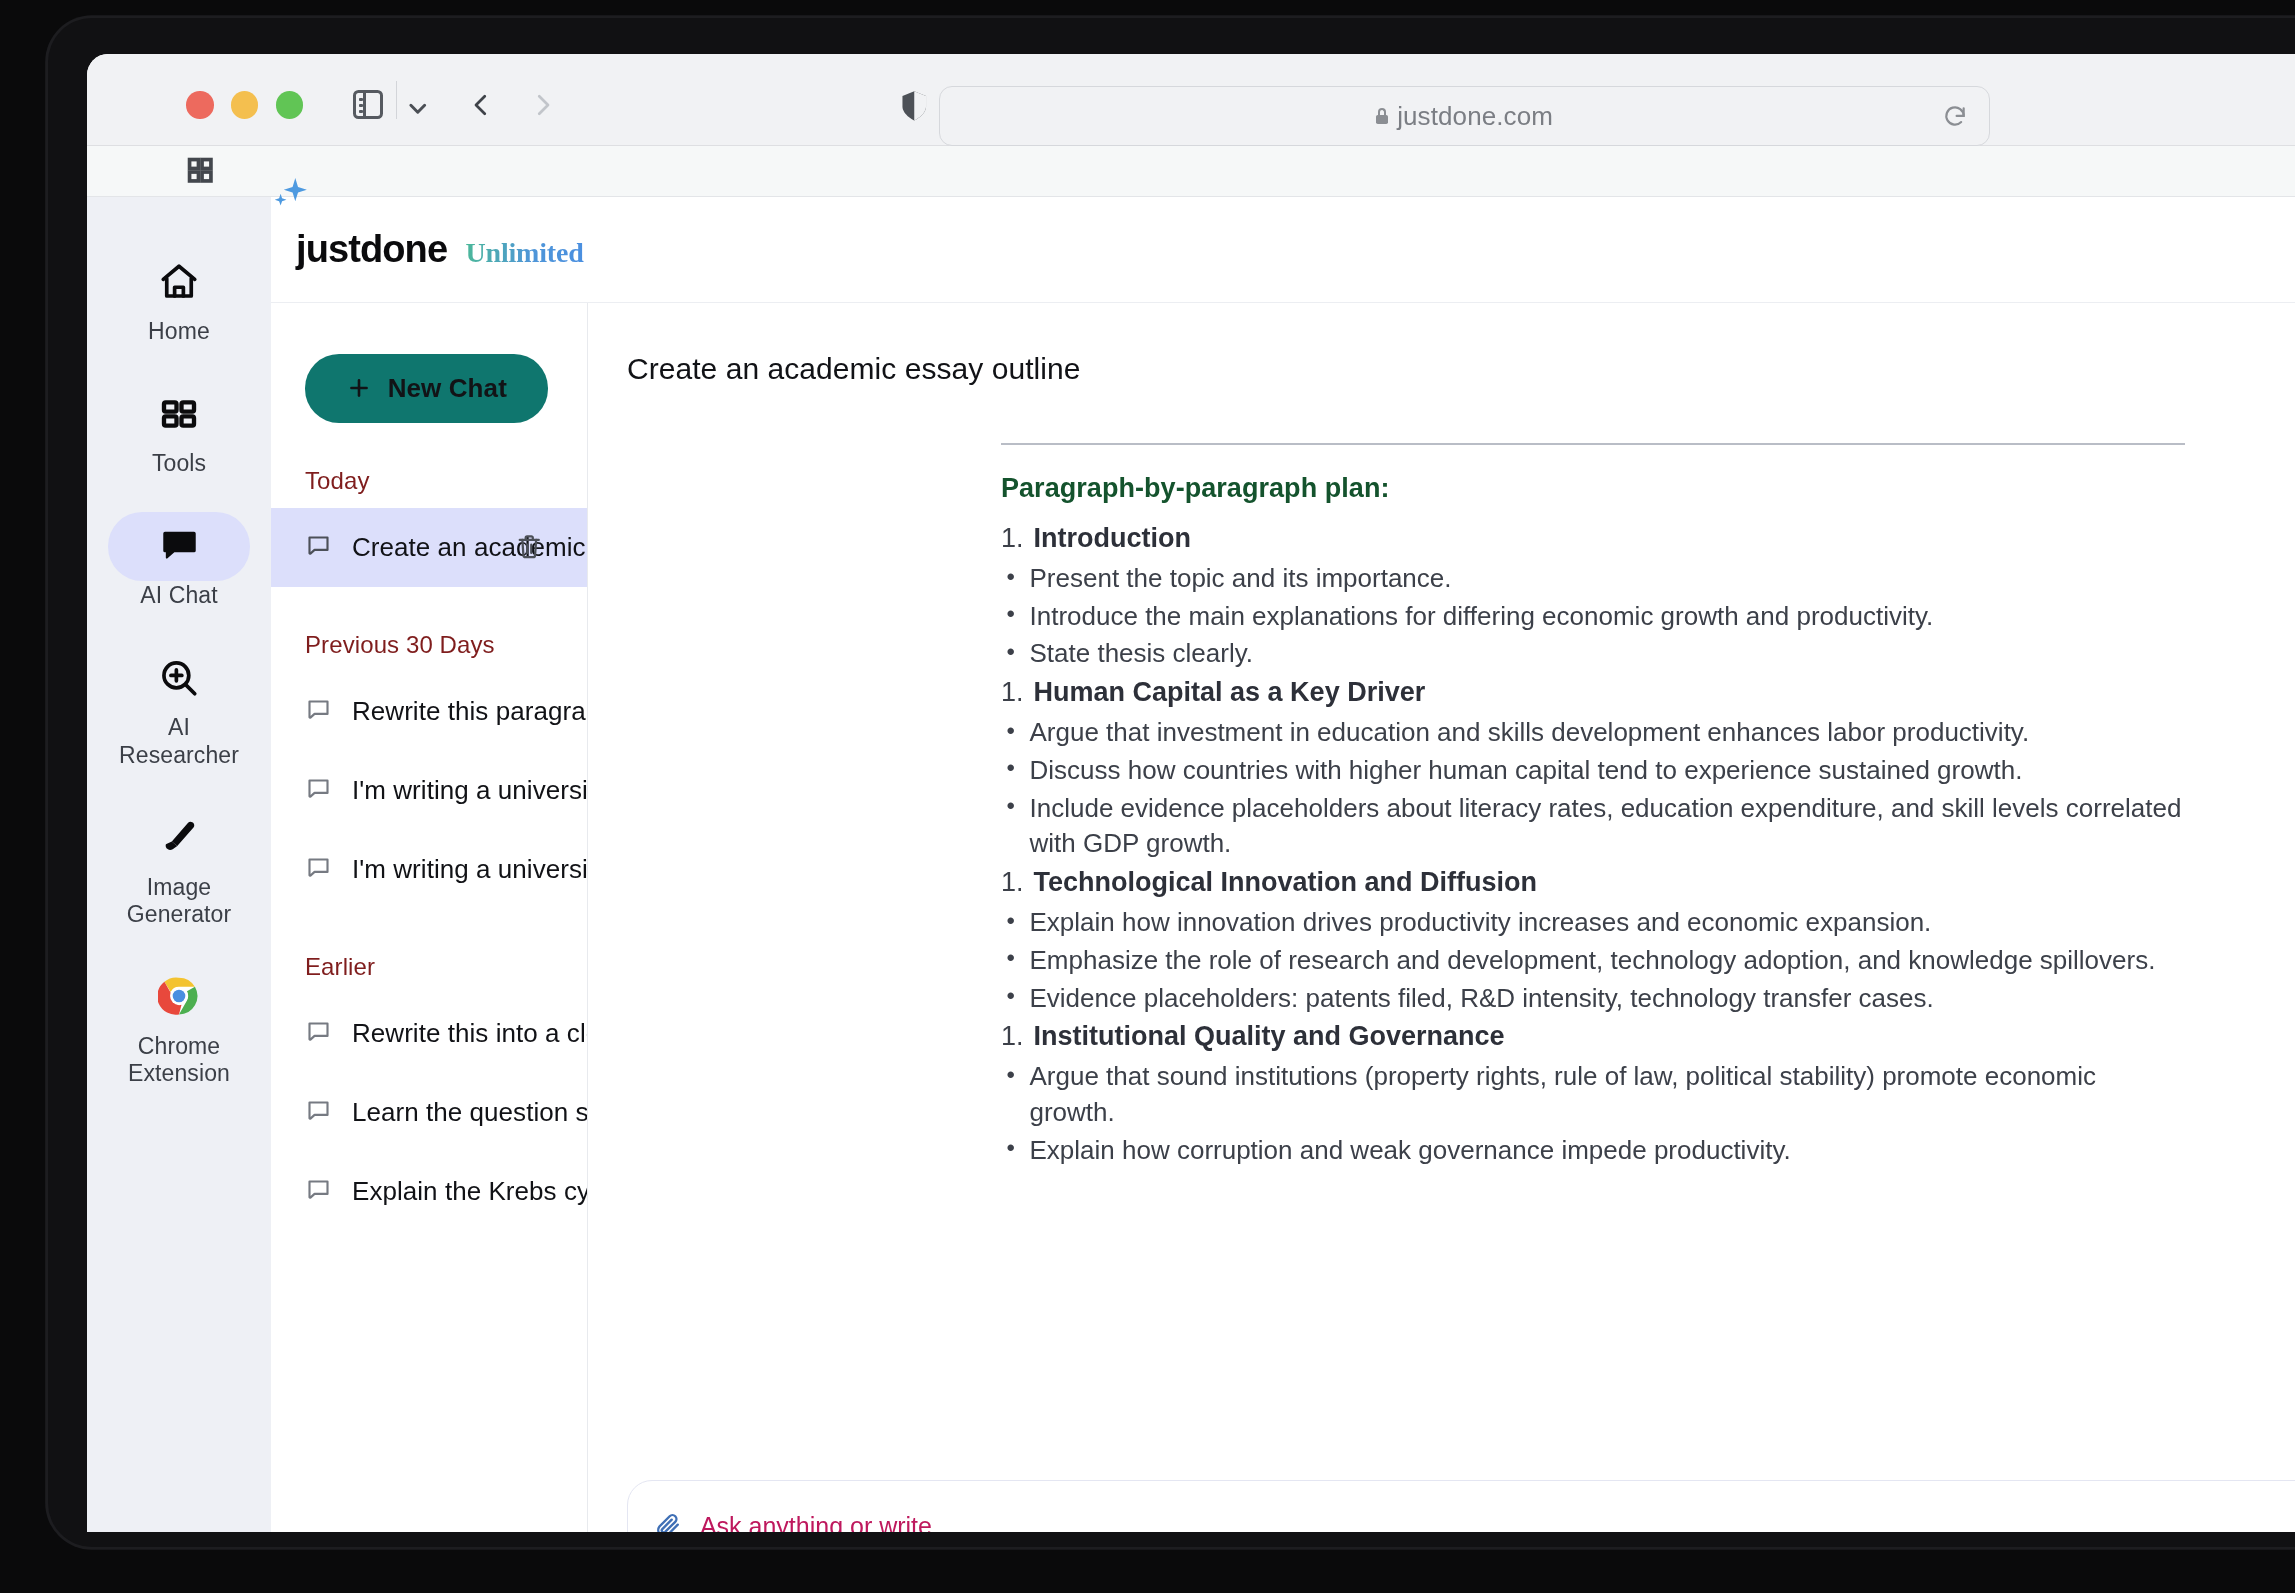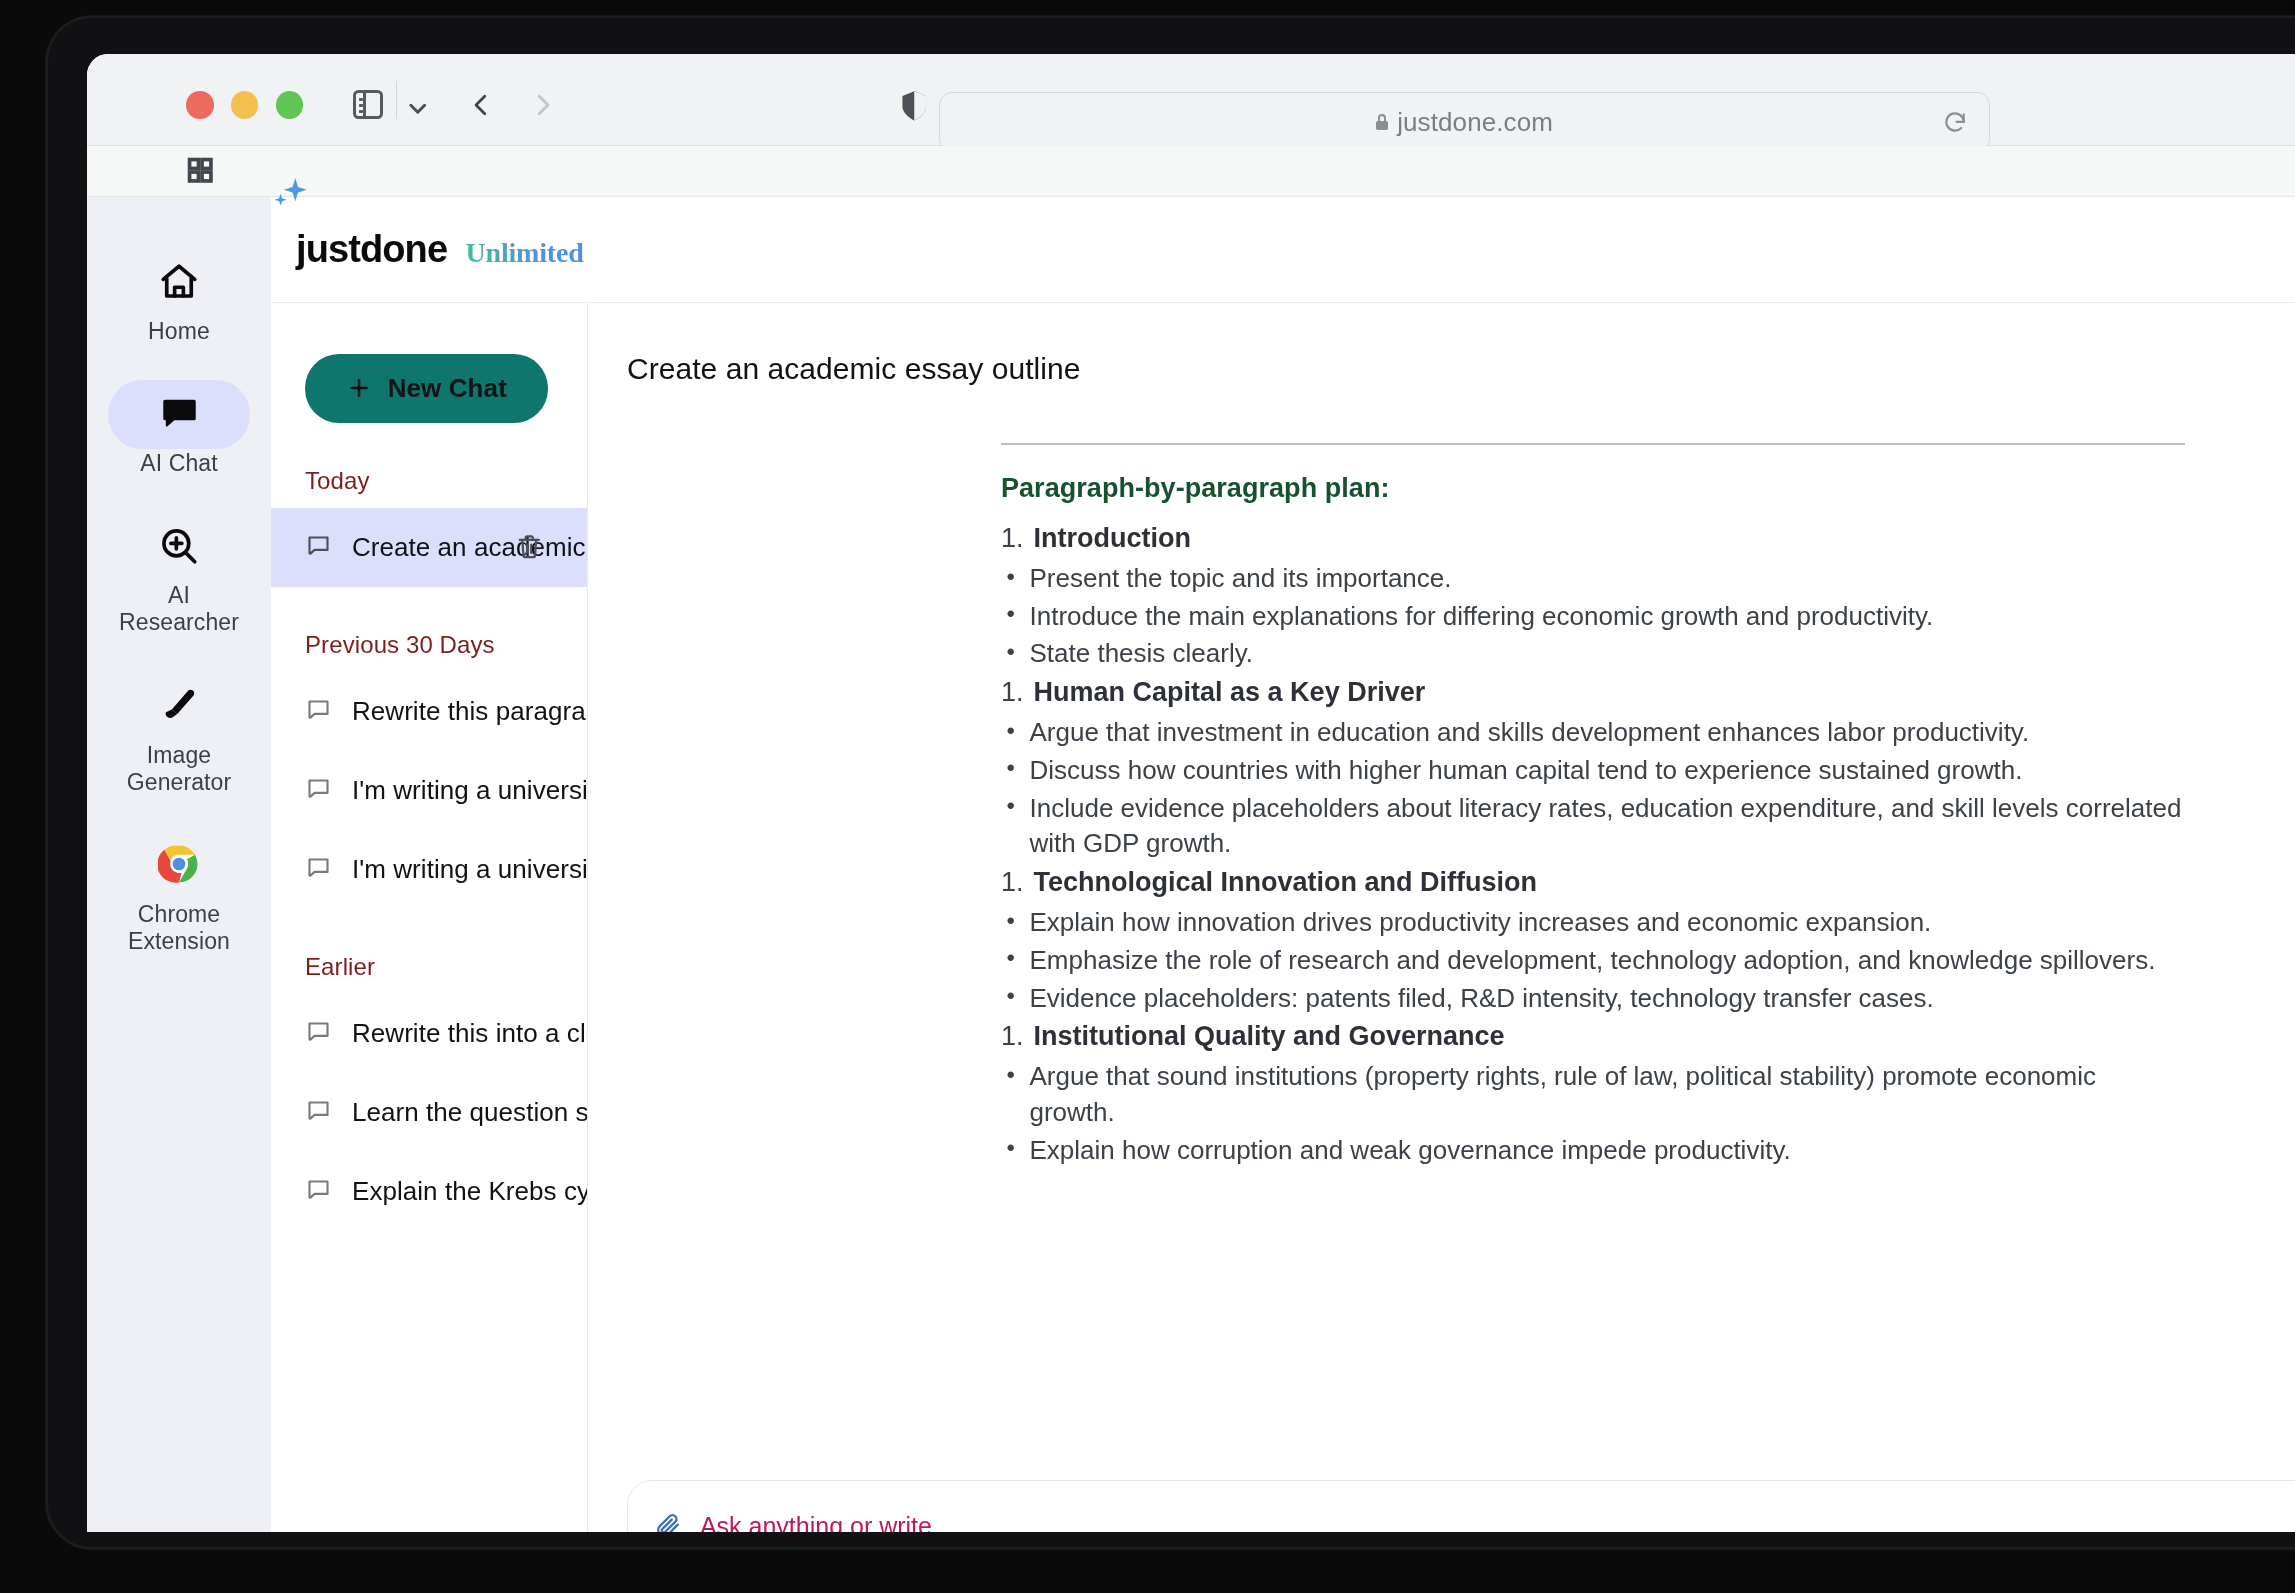--- a/index.html
+++ b/index.html
@@ -59,21 +59,21 @@
   .st-dots i { display:block; width: 4.1px; height: 3.2px; background: #565a60; margin-bottom: 2.8px; border-radius:0.9px;}
 
   .tb-divider { position: absolute; left: 309px; top: 27px; width: 1.4px; height: 38px; background: #d3d5d9; }
   .chev-down { position: absolute; left: 317px; top: 41px; }
   .nav-back { position: absolute; left: 379px; top: 36px; }
   .nav-fwd { position: absolute; left: 441px; top: 36px; }
 
   .shield-icon { position: absolute; left: 813px; top: 36px; }
 
   .urlbar {
-    position: absolute; left: 852px; top: 38px;
+    position: absolute; left: 852px; top: 32px;
     width: 1051px; height: 60px;
     border: 1.4px solid #d6d8dc;
     border-radius: 13px;
     background: #f1f2f4;
     display: flex; align-items: center; justify-content: center;
   }
   .url-inner { display: flex; align-items: center; gap: 9.2px; }
   .lock { width: 12px; height: 15.6px; position: relative; }
   .lock-body { position:absolute; bottom:0; width:12px; height:9.2px; background:#8b8e93; border-radius:1.8px; }
   .lock-shackle { position:absolute; top:0; left:2.3px; width:7.3px; height:7.3px; border:2.3px solid #8b8e93; border-bottom:none; border-radius:4.1px 4.1px 0 0; }
@@ -283,20 +283,33 @@
               <svg width="42" height="42" viewBox="0 0 24 24" fill="none" stroke="#0b0b0d" stroke-width="2.1" stroke-linecap="round" stroke-linejoin="round">
                   <path d="M3 10.5 12 3l9 7.5"></path>
                   <path d="M5 10v10h14V10"></path>
                   <path d="M9.5 20v-5h5v5"></path>
                 </svg>
             </span>
           </div>
           <div class="rail-label">Home</div>
         </div>
 
+        <div class="rail-item">
+          <div class="rail-icon-wrap">
+            <span>
+              <svg width="40" height="40" viewBox="0 0 24 24" fill="none" stroke="#0b0b0d" stroke-width="2.6">
+                  <rect x="3" y="5" width="7.5" height="5.6" rx="1"></rect>
+                  <rect x="13.5" y="5" width="7.5" height="5.6" rx="1"></rect>
+                  <rect x="3" y="13.4" width="7.5" height="5.6" rx="1"></rect>
+                  <rect x="13.5" y="13.4" width="7.5" height="5.6" rx="1"></rect>
+                </svg>
+            </span>
+          </div>
+          <div class="rail-label">Tools</div>
+        </div>
 
         <div class="rail-item active">
           <div class="rail-icon-wrap">
             <span>
               <svg width="41" height="41" viewBox="0 0 24 24" fill="#0b0b0d">
                   <path d="M3.5 4h17a1 1 0 0 1 1 1v10a1 1 0 0 1-1 1H9l-4.2 3.6A.6.6 0 0 1 4 19.1V16h-.5a1 1 0 0 1-1-1V5a1 1 0 0 1 1-1z"></path>
                 </svg>
             </span>
           </div>
           <div class="rail-label">AI Chat</div>

